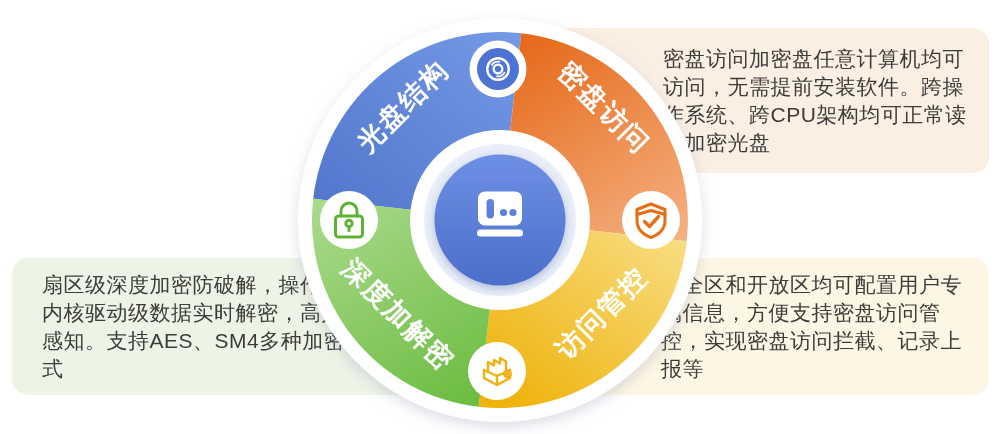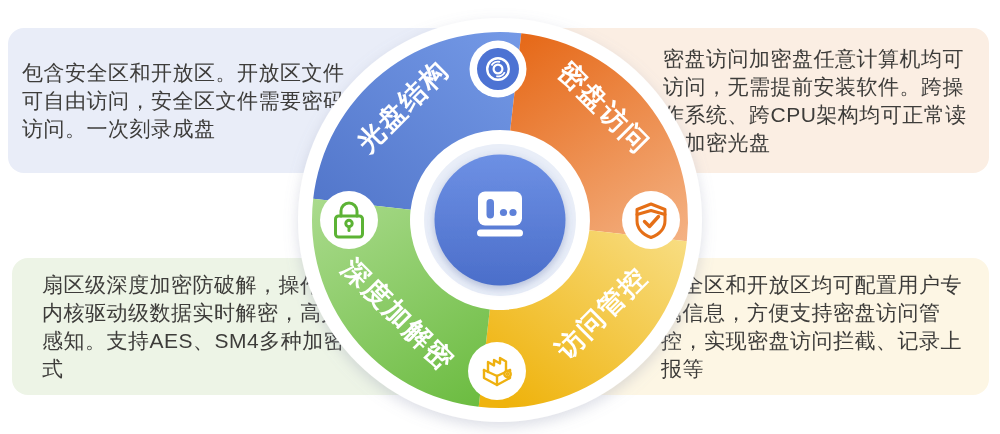--- a/index.html
+++ b/index.html
@@ -18,23 +18,20 @@
   .card-br p{margin-right:20px;margin-left:auto;width:308px;}
   svg.ring{position:absolute;left:0;top:0;}
   .seg-label{font-family:"Liberation Sans","DejaVu Sans",sans-serif;font-size:27px;
              font-weight:700;fill:#ffffff;letter-spacing:2px;}
 </style>
 </head>
 <body>
 
 <div class="stage">
 
-  <div class="card card-tl">
-    <p>包含安全区和开放区。开放区文件可自由访问，安全区文件需要密码访问。一次刻录成盘</p>
-  </div>
   <div class="card card-tr">
     <p>密盘访问加密盘任意计算机均可访问，无需提前安装软件。跨操作系统、跨CPU架构均可正常读取加密光盘</p>
   </div>
   <div class="card card-bl">
     <p>扇区级深度加密防破解，操作系统内核驱动级数据实时解密，高效无感知。支持AES、SM4多种加密方式</p>
   </div>
   <div class="card card-br">
     <p>安全区和开放区均可配置用户专属信息，方便支持密盘访问管控，实现密盘访问拦截、记录上报等</p>
   </div>
 

